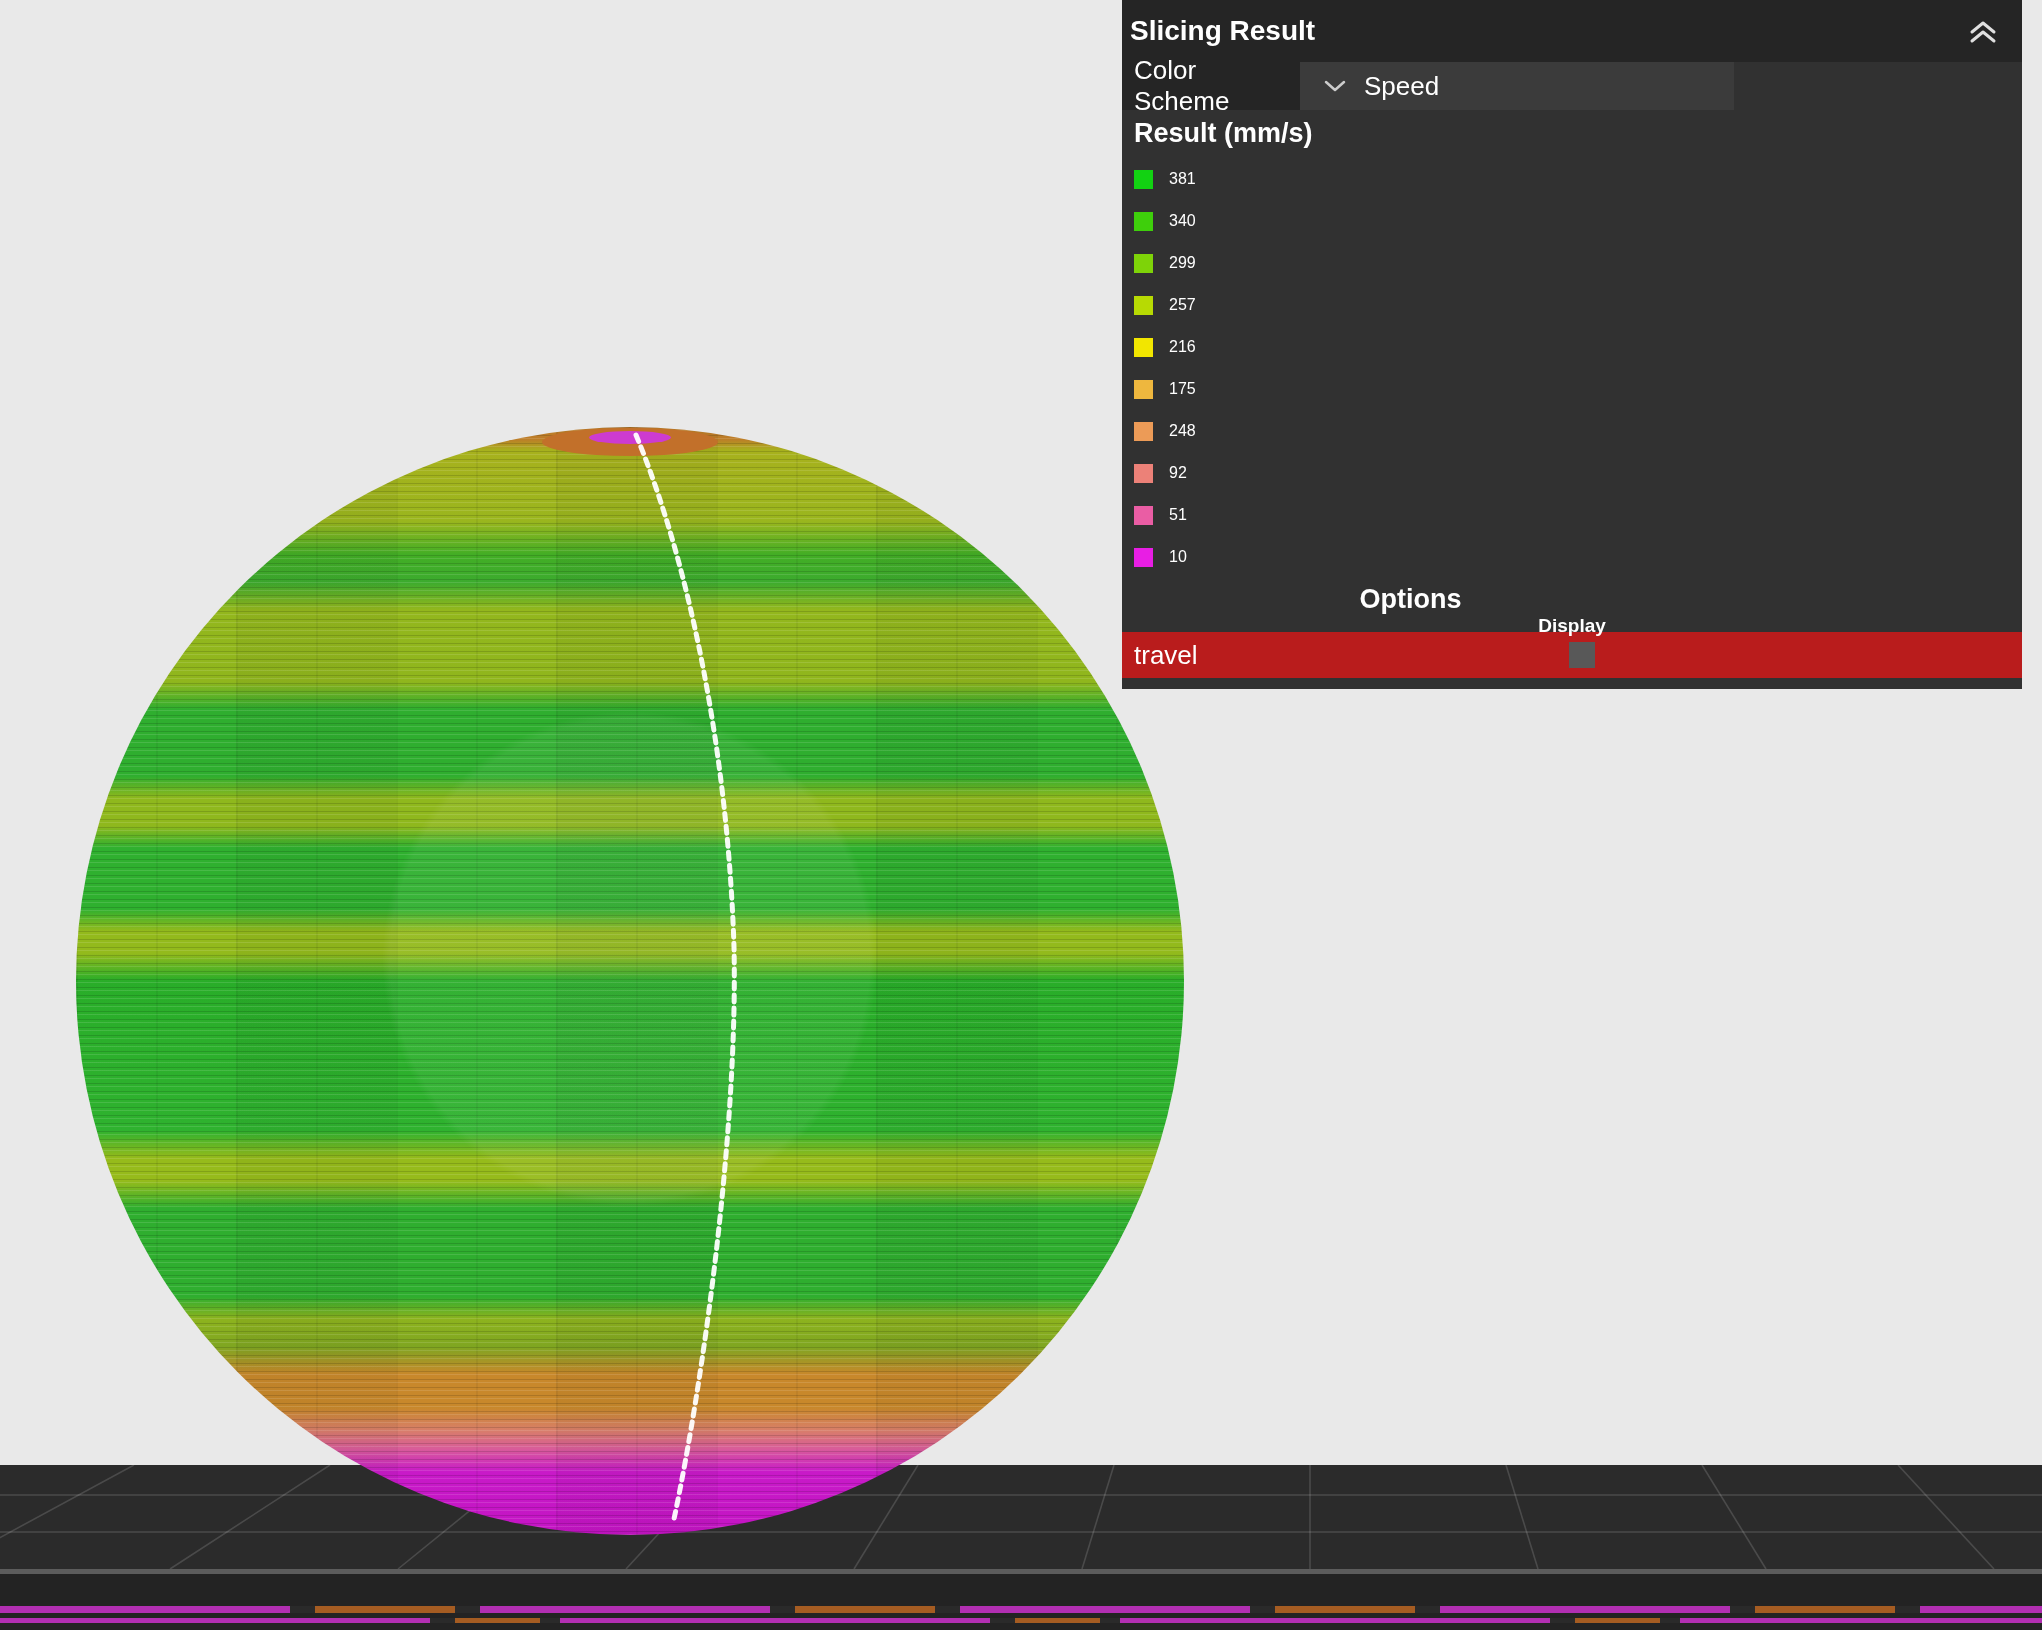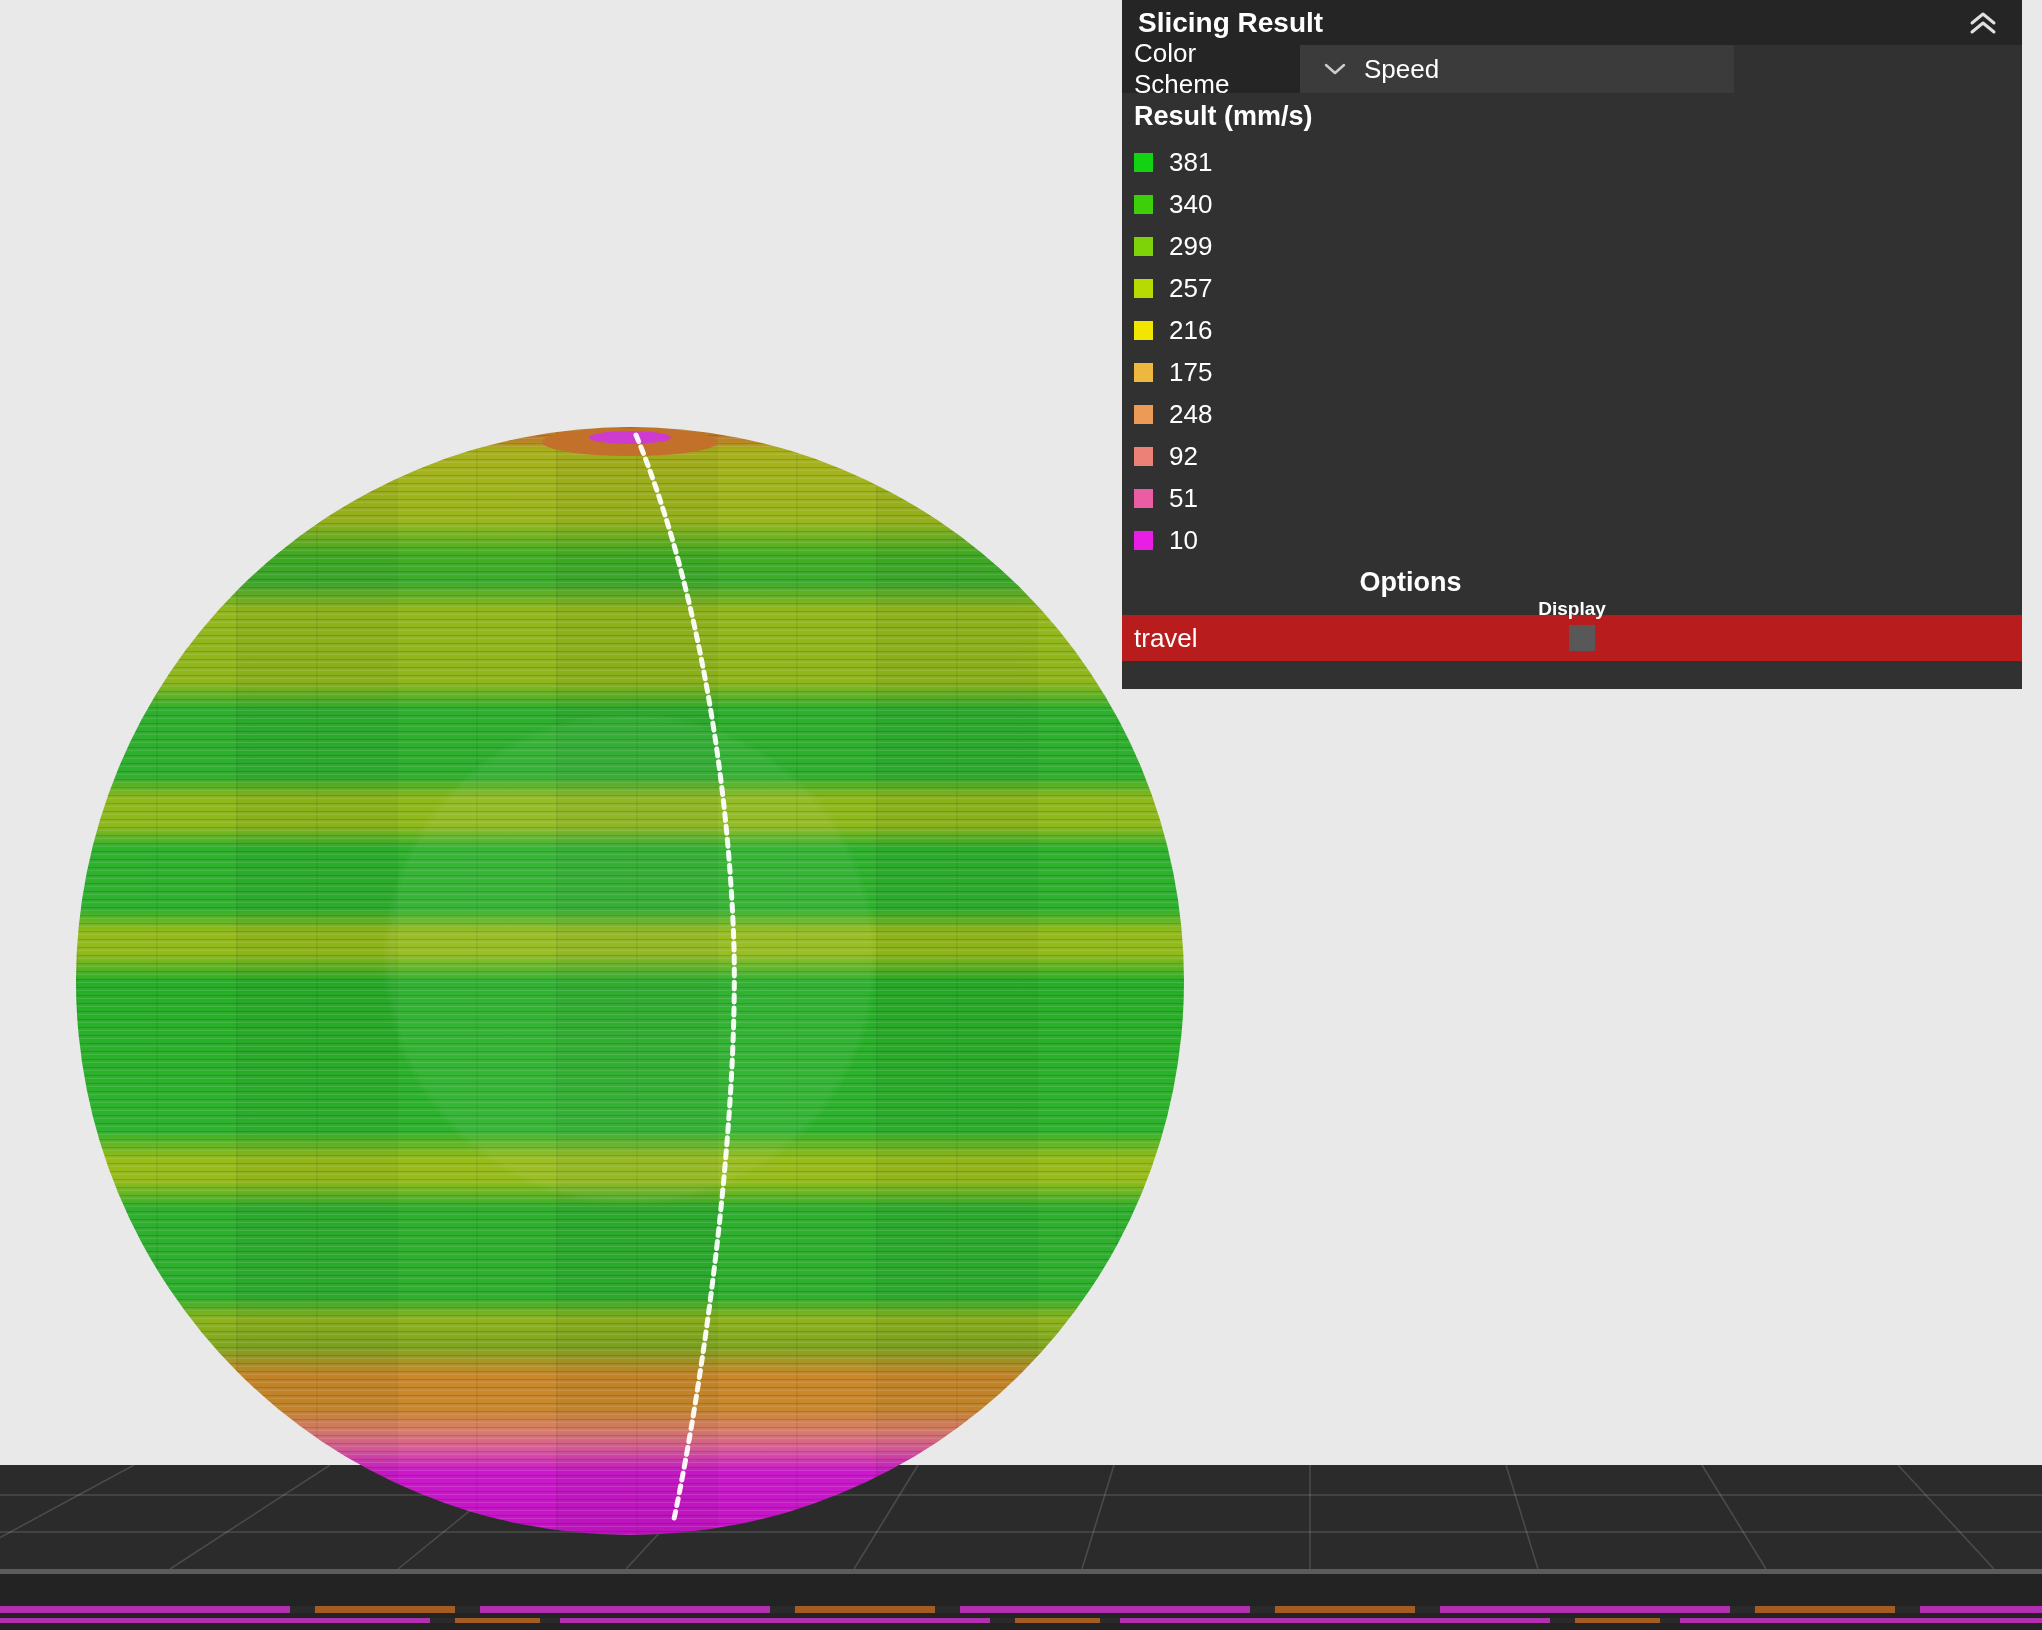--- a/index.html
+++ b/index.html
@@ -56,34 +56,34 @@
   .plate-front-edge{position:absolute;left:0;top:104px;width:100%;height:5px;background:#5c5c5c;}
   .plate-apron{position:absolute;left:0;top:109px;width:100%;height:56px;background:#232323;}
   .strip{position:absolute;left:0;width:100%;}
   .strip1{top:141px;height:7px;
     background:repeating-linear-gradient(90deg,#b22fb2 0 290px,#2a2a2a 290px 315px,#a55c22 315px 455px,#2a2a2a 455px 480px);}
   .strip2{top:153px;height:5px;
     background:repeating-linear-gradient(90deg,#b22fb2 0 430px,#2a2a2a 430px 455px,#a55c22 455px 540px,#2a2a2a 540px 560px);}
 
   
   .panel{position:absolute;left:1122px;top:0;width:900px;height:689px;background:#313131;color:#fff;z-index:3;}
-  .title-bar{height:45px;background:#252525;display:flex;align-items:center;justify-content:space-between;
-             padding:0 22px 0 16px;box-sizing:border-box;}
+  .title-bar{height:62px;background:#252525;display:flex;align-items:center;justify-content:space-between;
+             padding:0 22px 0 8px;box-sizing:border-box;}
   .title{font-size:28px;font-weight:bold;}
   .collapse-btn{width:34px;height:30px;cursor:pointer;display:flex;align-items:center;justify-content:center;}
   .cs-row{height:48px;display:flex;align-items:stretch;}
   .cs-label{background:#252525;display:flex;align-items:center;padding:0 12px;font-weight:normal;
             font-size:26px;width:178px;box-sizing:border-box;}
   .cs-select{width:410px;background:#3b3b3b;display:flex;align-items:center;gap:18px;
              padding:0 0 0 24px;font-size:26px;cursor:pointer;}
   .section-header{height:46px;display:flex;align-items:center;padding:0 12px;font-weight:bold;font-size:27px;}
   .legend{padding:2px 0 6px;}
   .legend-row{height:42px;display:flex;align-items:center;padding:0 12px;gap:16px;}
   .swatch{width:19px;height:19px;flex:0 0 19px;}
-  .legend-value{font-size:26px;}
+  .legend-value{font-size:16px;}
   .options-row{height:48px;display:flex;align-items:center;padding:0 12px;flex-direction:column;}
   .options-label{font-weight:bold;font-size:27px;width:425px;}
   .display-label{font-weight:bold;font-size:19px;}
   .travel-row{height:46px;background:#b91c1c;display:flex;align-items:center;padding:0 12px;}
   .travel-label{font-size:26px;width:425px;}
   .checkbox{width:26px;height:26px;background:#585858;margin-left:10px;cursor:pointer;}
 </style>
 </head>
 <body>
 

